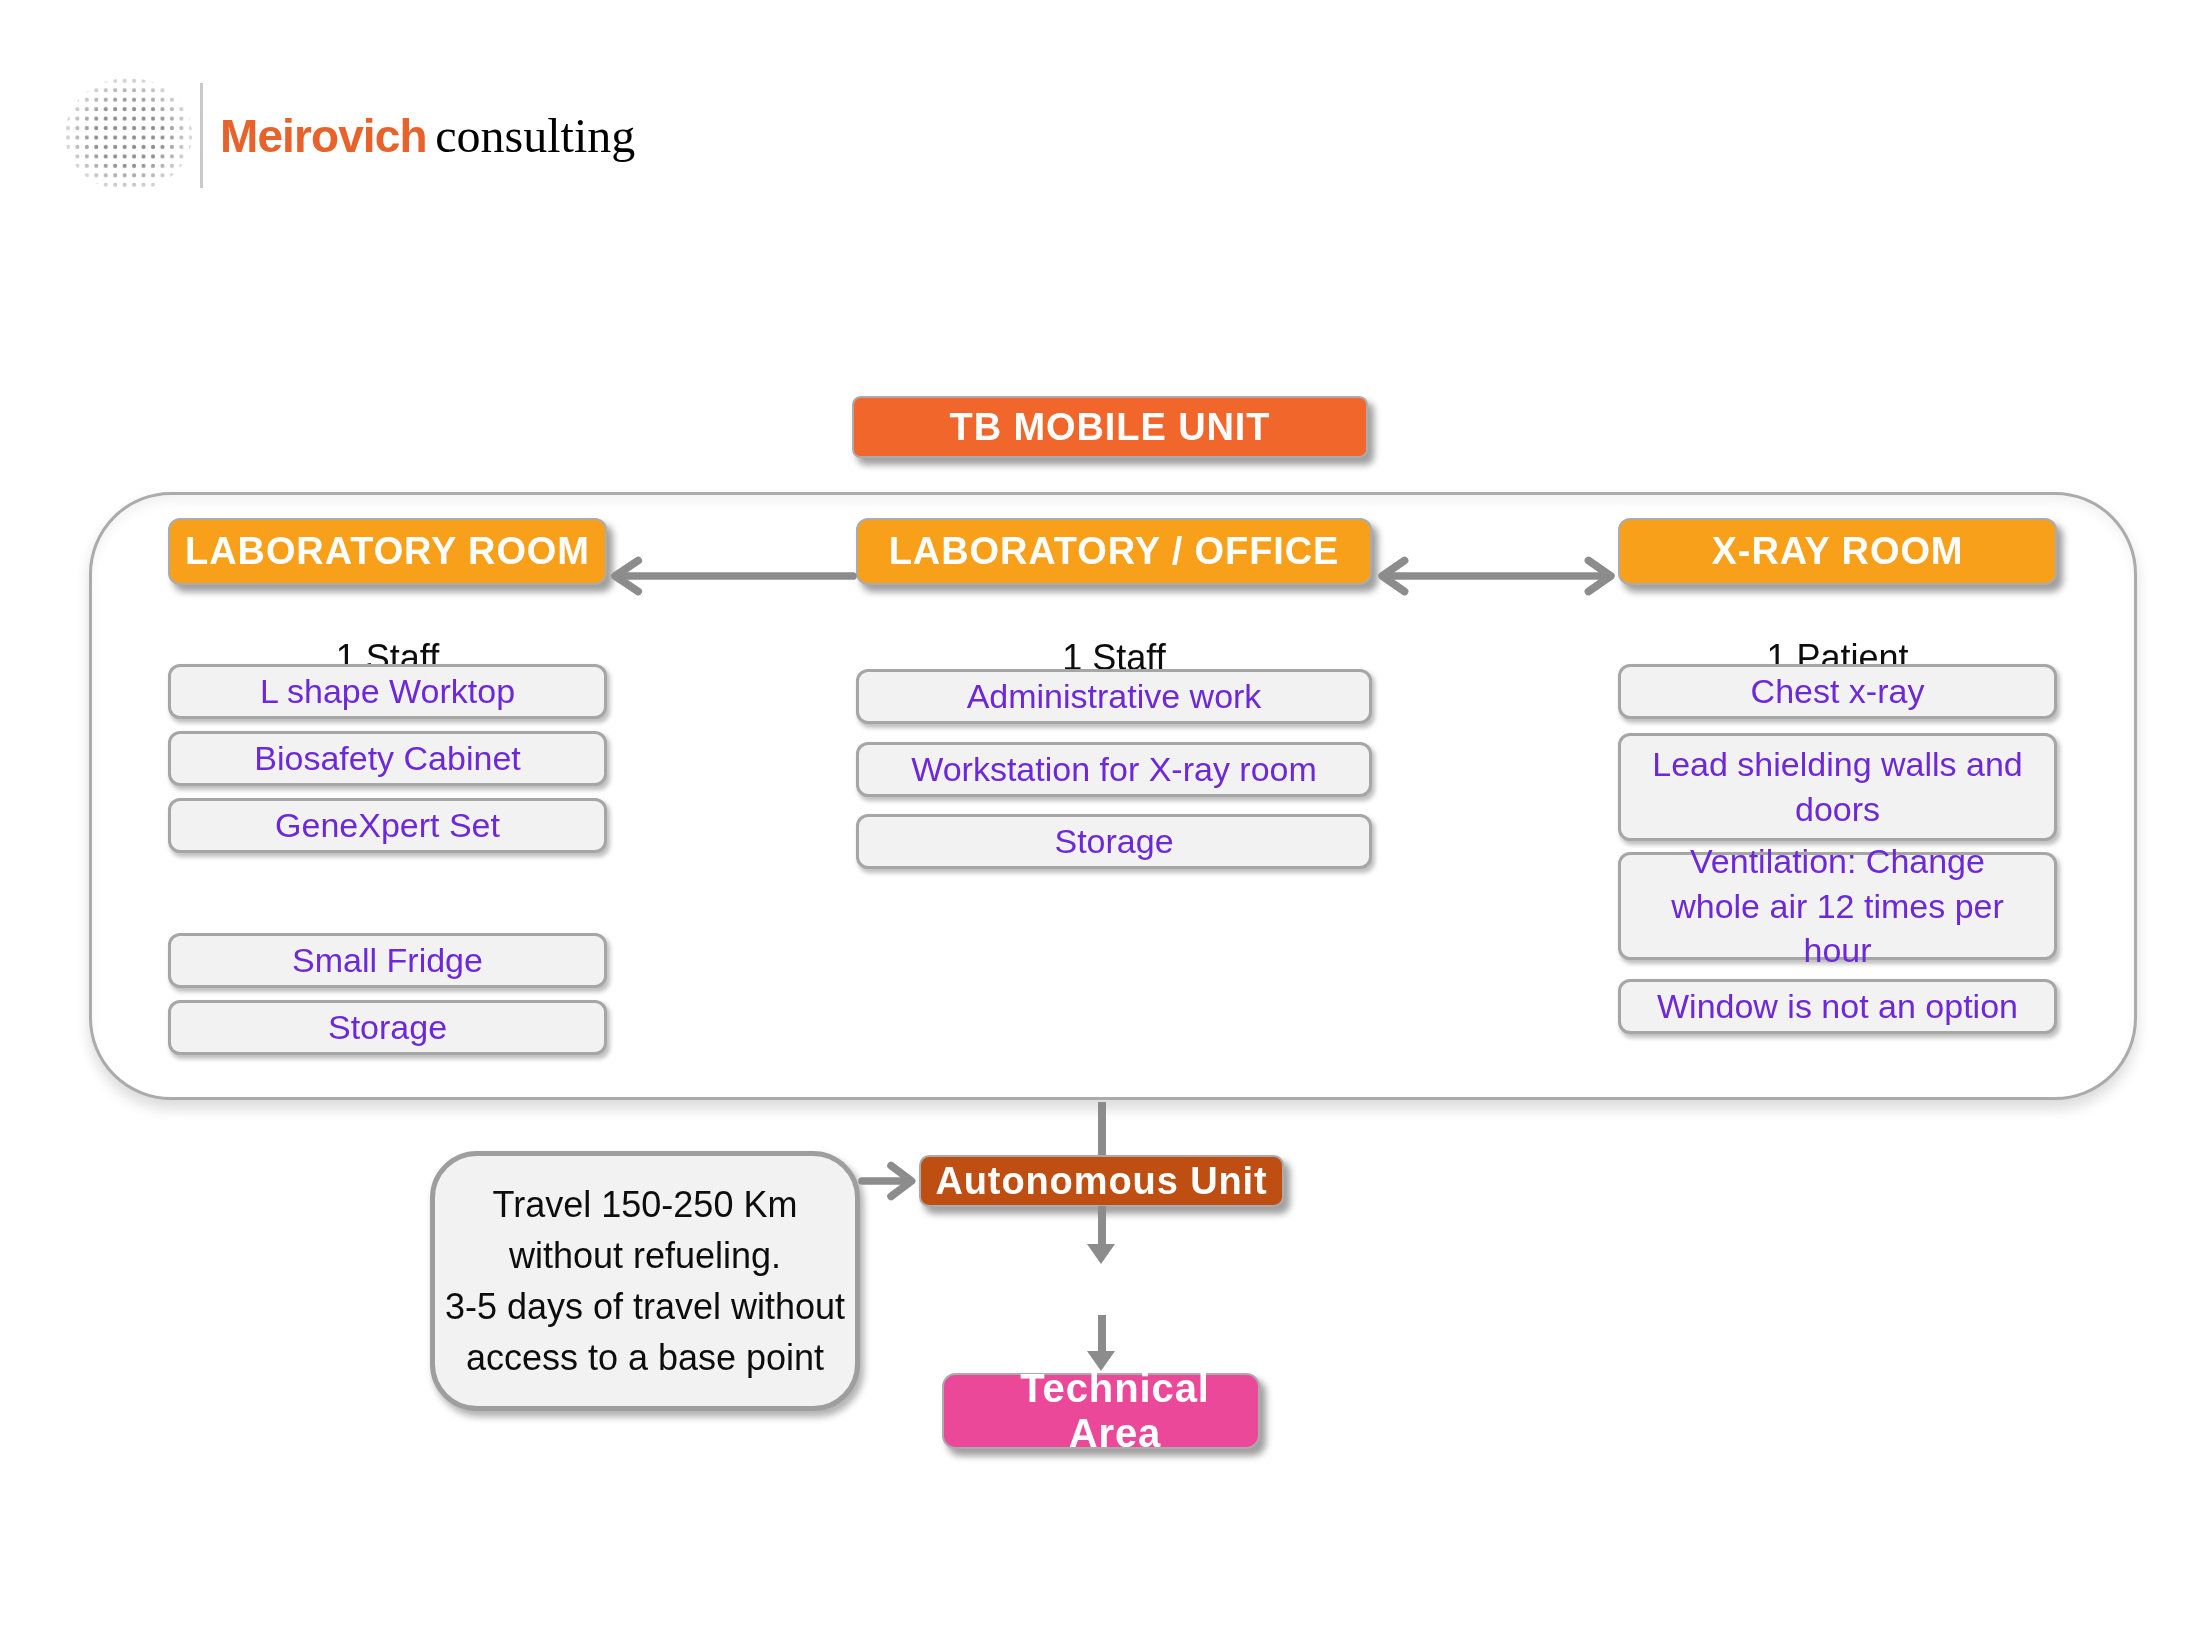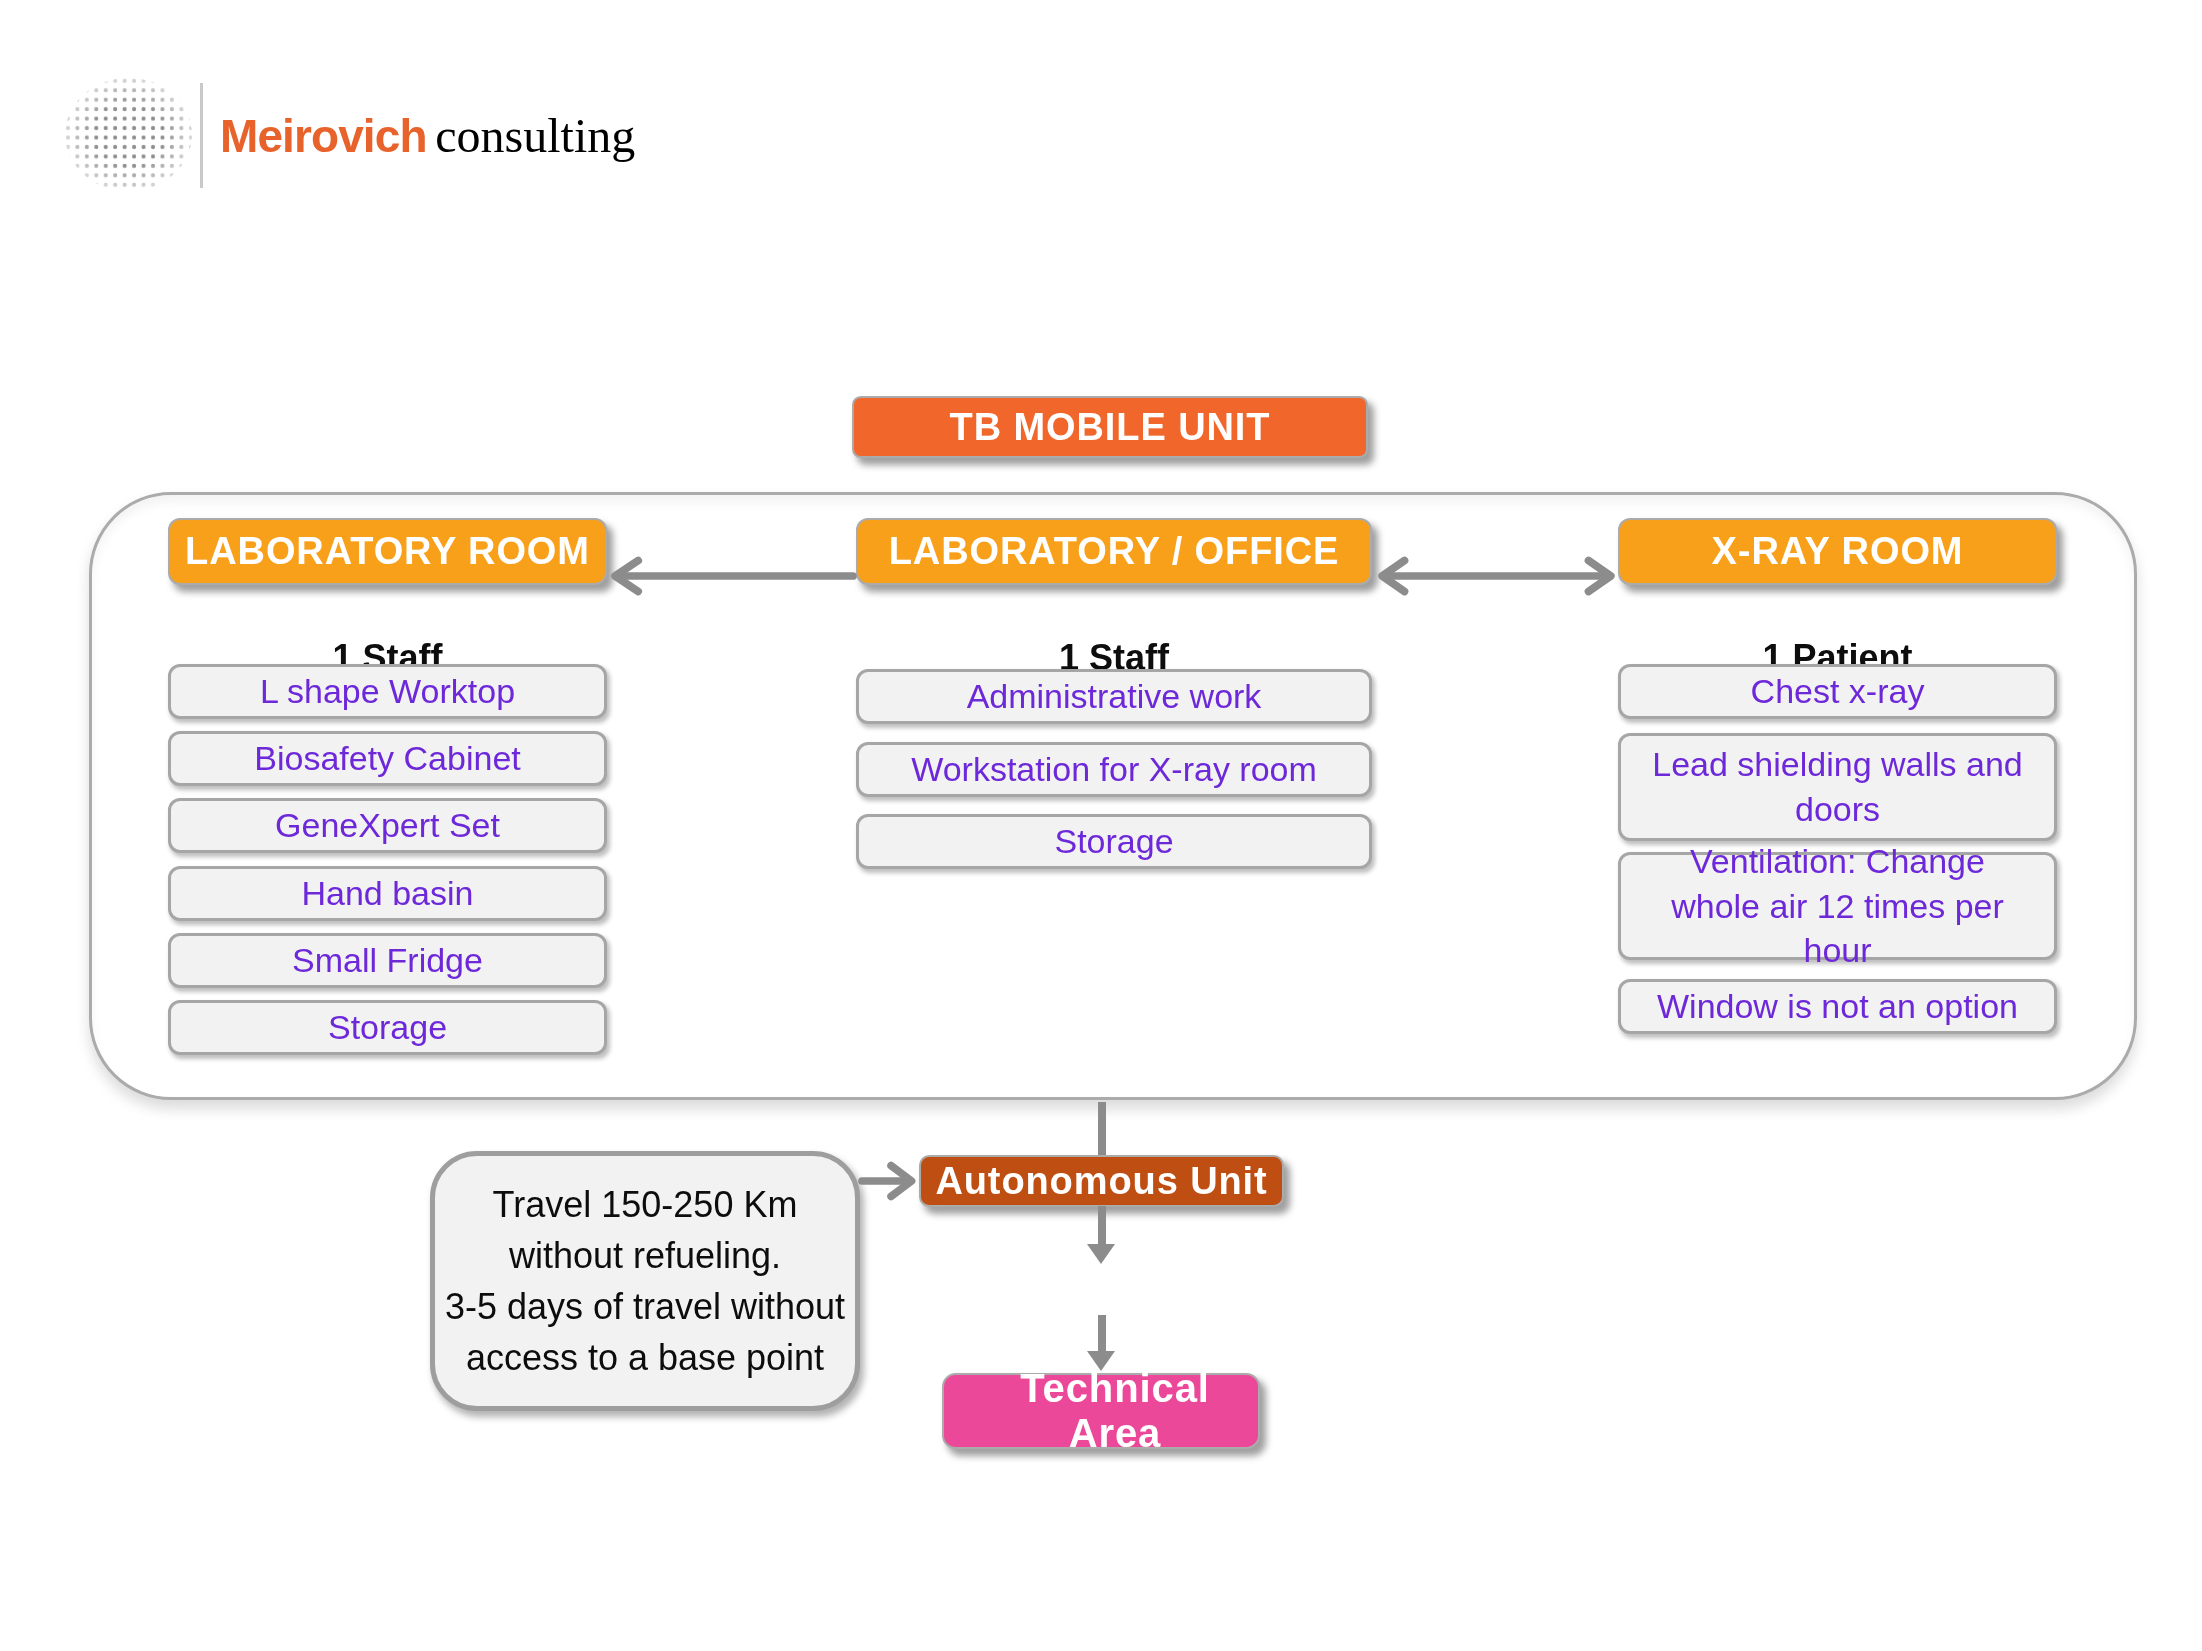--- a/index.html
+++ b/index.html
@@ -21,21 +21,21 @@
   .btn-tb        { left:852px;  top:396px;  width:516px; height:62px; font-size:38px; background:#f1662b; border-radius:8.6px; }
   .btn-room      { top:518px; height:67px; font-size:38px; background:#f9a01b; border-radius:12px; }
   .btn-rust      { left:919px; top:1155px; width:365px; height:52px; font-size:38px; background:#bf4e12; border-radius:10.3px; }
   .btn-technical { left:942px; top:1373px; width:318px; height:76px; font-size:40px; background:#ec4899; border-radius:13.8px;padding-left:28px; }
 
   .container { position:absolute; left:89px; top:492px; width:2048px; height:608px;
                border:3.4px solid #ababab; border-radius:82px; background:#fff;
                box-shadow:0 8.6px 13.8px rgba(0,0,0,0.14), inset 0 6.9px 10.3px rgba(0,0,0,0.05); }
 
   .capacity { position:absolute; top:637px; height:41px; display:flex; align-items:center; justify-content:center;
-              font-size:36px; color:#0d0d0d;font-weight:bold; }
+              font-size:36px; color:#0d0d0d; }
 
   .item { position:absolute; display:flex; align-items:center; justify-content:center; text-align:center;
           padding:0 20.6px; font-size:34px; color:#6d28d9; line-height:1.32;
           background:#f2f2f2; border:3.4px solid #a6a6a6; border-radius:12px;
           box-shadow:2.6px 3.4px 4.3px rgba(0,0,0,0.25); }
 
   
   .col-lab  { left:168px;  width:439px; }
   .col-rec  { left:856px;  width:516px; }
   .col-xray { left:1618px; width:439px; }
@@ -85,21 +85,20 @@
 
   <div class="btn btn-tb">TB MOBILE UNIT</div>
 
   <div class="container"></div>
 
   <div class="btn btn-room col-lab">LABORATORY ROOM</div>
   <div class="capacity col-lab">1 Staff</div>
   <div class="item col-lab h64" style="top:664px">L shape Worktop</div>
   <div class="item col-lab h64" style="top:731px">Biosafety Cabinet</div>
   <div class="item col-lab h64" style="top:798px">GeneXpert Set</div>
-  <div class="item col-lab h64" style="top:866px">Hand basin</div>
   <div class="item col-lab h64" style="top:933px">Small Fridge</div>
   <div class="item col-lab h64" style="top:1000px">Storage</div>
 
   <div class="btn btn-room col-rec">LABORATORY / OFFICE</div>
   <div class="capacity col-rec">1 Staff</div>
   <div class="item col-rec h64" style="top:669px">Administrative work</div>
   <div class="item col-rec h64" style="top:742px">Workstation for X-ray room</div>
   <div class="item col-rec h64" style="top:814px">Storage</div>
 
   <div class="btn btn-room col-xray">X-RAY ROOM</div>

